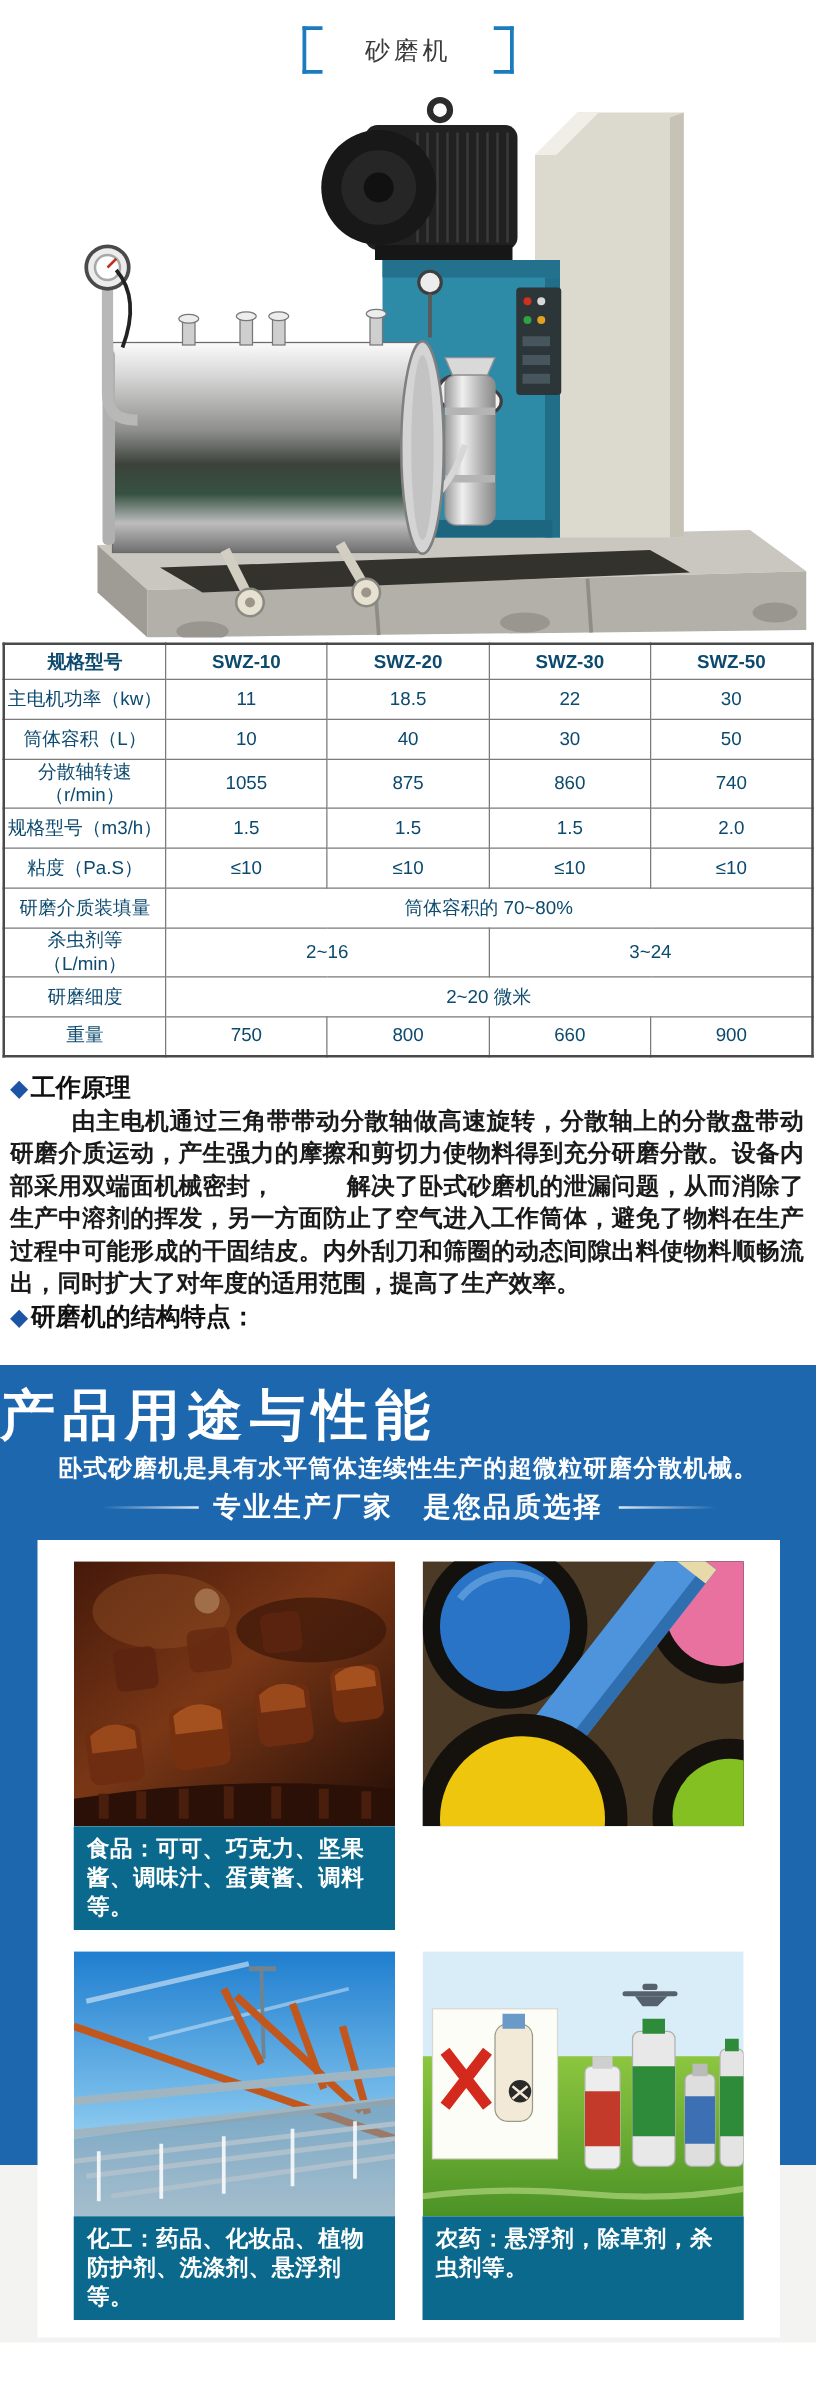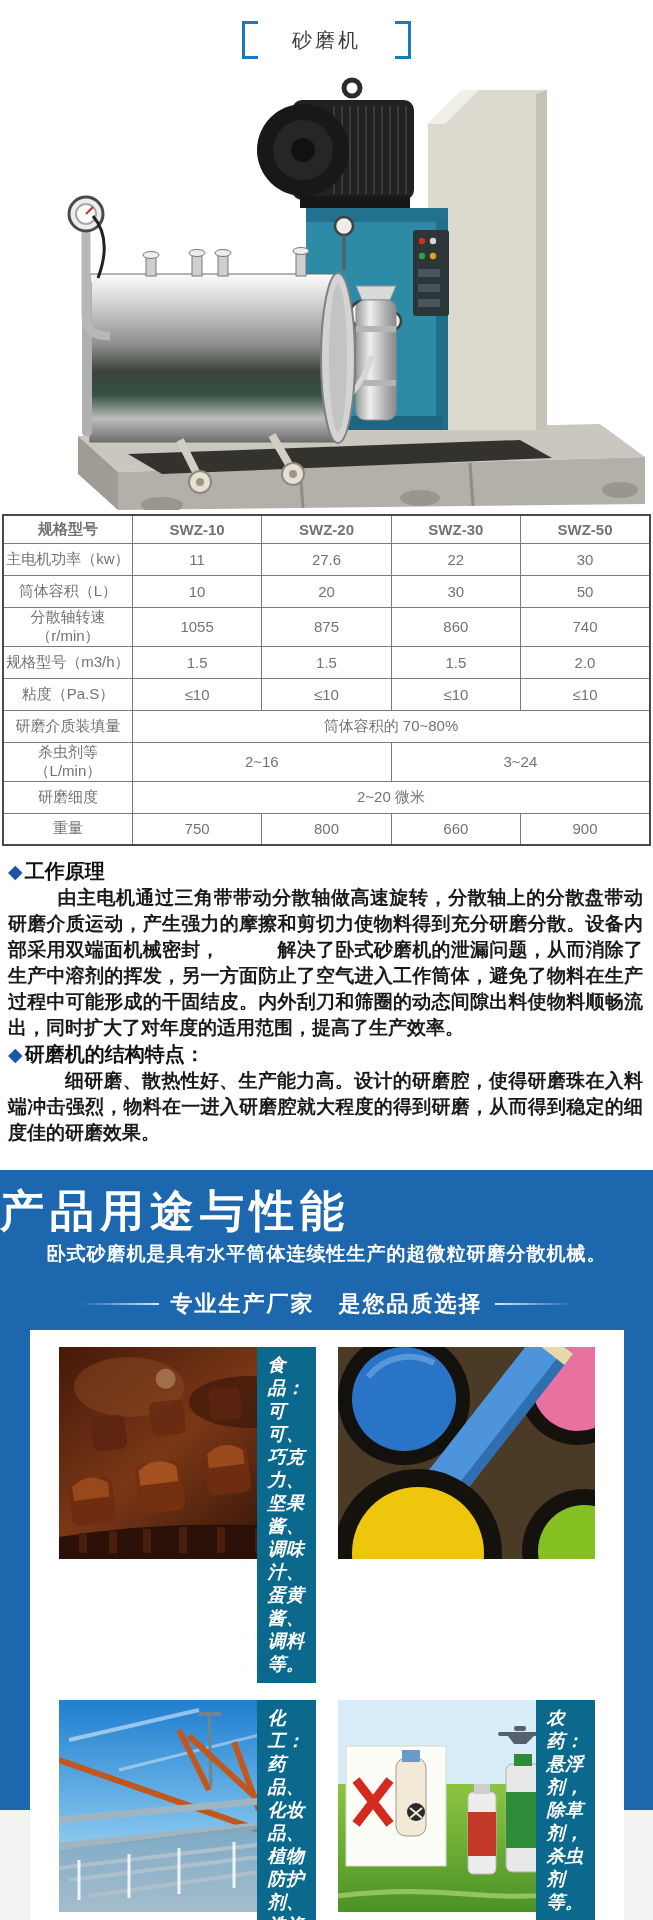--- a/index.html
+++ b/index.html
@@ -14,49 +14,49 @@
   .bracket { width:16px; height:38px; }
   .bracket.left  { border-left:3px solid #1a7cbf; border-top:3px solid #1a7cbf; border-bottom:3px solid #1a7cbf; margin-right:34px; }
   .bracket.right { border-right:3px solid #1a7cbf; border-top:3px solid #1a7cbf; border-bottom:3px solid #1a7cbf; margin-left:34px; }
   .page-title { font-size:20px; color:#3a3a3a; letter-spacing:3px; font-weight:500; }
 
   
   .photo-wrap { height:446px; }
 
   
   table.spec { width:649px; margin:4px auto 0; border-collapse:collapse; border:2px solid #4a4a4a; table-layout:fixed; background:#fff; }
-  table.spec td, table.spec th { border:1px solid #7a7a7a; text-align:center; vertical-align:middle; font-size:15px; color:#737373; font-weight:500; padding:0 2px; }
+  table.spec td, table.spec th { border:1px solid #7a7a7a; text-align:center; vertical-align:middle; font-size:15px; color:#0c4a6e; font-weight:500; padding:0 2px; }
   table.spec th { height:28px; font-weight:600; }
   table.spec td { height:32px; }
 
   
   .text-section { padding:12px 10px 0 8px; color:#111; }
   .sec-head { font-size:20px; line-height:27px; font-weight:700; display:flex; align-items:center; }
   .diamond { color:#1d55a6; font-size:19px; margin-right:2px; }
   .text-section p { font-size:19px; line-height:26px; font-weight:600; color:#1a1a1a; text-align:justify; }
   p.indent1 { text-indent:2.6em; }
   p.indent2 { text-indent:3em; }
 
   
   .blue-wrap {
     margin-top:24px; height:782px;
     background:linear-gradient(180deg,#1d67ae 0,#1d67ae 640px,#f3f3f2 640px,#f3f3f2 100%);
     padding-top:18px;
   }
   .blue-title { color:#fff; font-size:44px; line-height:46px; font-weight:800; letter-spacing:6px; }
   .blue-sub { color:#fff; font-size:19px; line-height:24px; font-weight:600; text-align:center; margin-top:8px; letter-spacing:1px; }
-  .tagline-row { margin-top:24px; display:flex; align-items:center; justify-content:center; gap:12px; }
+  .tagline-row { margin-top:4px; display:flex; align-items:center; justify-content:center; gap:12px; }
   .tagline { color:#fff; font-size:22px; line-height:28px; font-weight:700; letter-spacing:2px; }
   .tag-line { width:78px; height:2px; }
   .tag-line.l { background:linear-gradient(90deg,rgba(255,255,255,0),rgba(255,255,255,.85)); }
   .tag-line.r { background:linear-gradient(270deg,rgba(255,255,255,0),rgba(255,255,255,.85)); }
 
   .panel { width:594px; margin:12px auto 0; background:#fff; padding:17px 29px 14px; }
   .cards { display:grid; grid-template-columns:257px 257px; column-gap:22px; row-gap:17px; }
-  .card { display:flex; flex-direction:row;font-style:italic; }
+  .card { display:flex; flex-direction:column; }
   .card .img { height:212px; overflow:hidden; }
   .card .img svg { display:block; }
   .caption { flex:1; min-height:76px; background:#0a698c; color:#fff; font-size:18px; line-height:23px; font-weight:600; padding:7px 11px; letter-spacing:.5px; }
 </style>
 </head>
 <body>
 
 <div class="title-row">
   <span class="bracket left"></span>
   <span class="page-title">砂磨机</span>
@@ -183,28 +183,28 @@
       <tr>
     <th>规格型号</th>
     <th>SWZ-10</th>
     <th>SWZ-20</th>
     <th>SWZ-30</th>
     <th>SWZ-50</th>
   </tr>
   <tr>
     <td>主电机功率（kw）</td>
     <td>11</td>
-    <td>27.6</td>
+    <td>18.5</td>
     <td>22</td>
     <td>30</td>
   </tr>
   <tr>
     <td>筒体容积（L）</td>
     <td>10</td>
-    <td>20</td>
+    <td>40</td>
     <td>30</td>
     <td>50</td>
   </tr>
   <tr>
     <td>分散轴转速（r/min）</td>
     <td>1055</td>
     <td>875</td>
     <td>860</td>
     <td>740</td>
   </tr>
@@ -248,21 +248,20 @@
 <div class="text-section">
   <div class="sec-head">
     <span class="diamond">◆</span>
     <span>工作原理</span>
   </div>
   <p class="indent1">由主电机通过三角带带动分散轴做高速旋转，分散轴上的分散盘带动研磨介质运动，产生强力的摩擦和剪切力使物料得到充分研磨分散。设备内部采用双端面机械密封，　　　解决了卧式砂磨机的泄漏问题，从而消除了生产中溶剂的挥发，另一方面防止了空气进入工作筒体，避免了物料在生产过程中可能形成的干固结皮。内外刮刀和筛圈的动态间隙出料使物料顺畅流出，同时扩大了对年度的适用范围，提高了生产效率。</p>
   <div class="sec-head">
     <span class="diamond">◆</span>
     <span>研磨机的结构特点：</span>
   </div>
-  <p class="indent2">细研磨、散热性好、生产能力高。设计的研磨腔，使得研磨珠在入料端冲击强烈，物料在一进入研磨腔就大程度的得到研磨，从而得到稳定的细度佳的研磨效果。</p>
 </div>
 
 <div class="blue-wrap">
   <div class="blue-title">产品用途与性能</div>
   <div class="blue-sub">卧式砂磨机是具有水平筒体连续性生产的超微粒研磨分散机械。</div>
   <div class="tagline-row">
     <span class="tag-line l"></span>
     <span class="tagline">专业生产厂家　是您品质选择</span>
     <span class="tag-line r"></span>
   </div>

